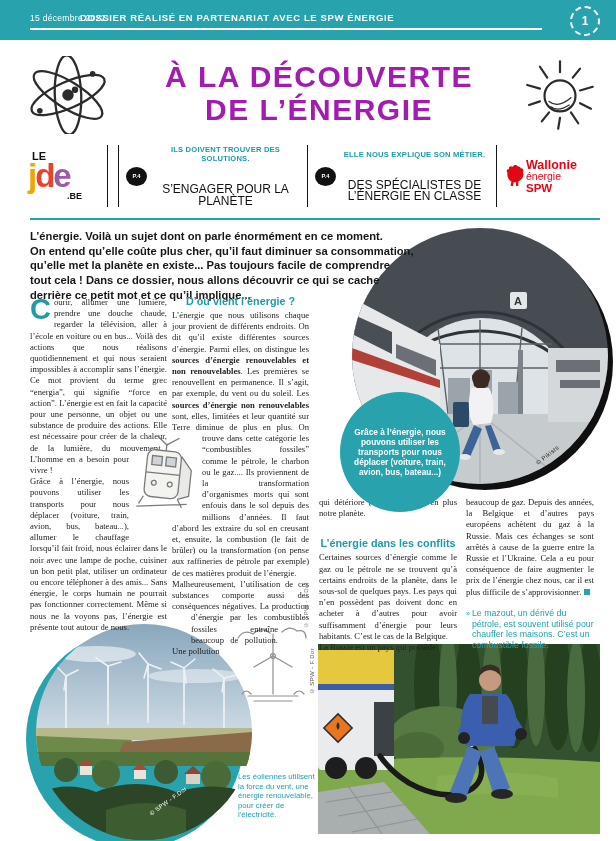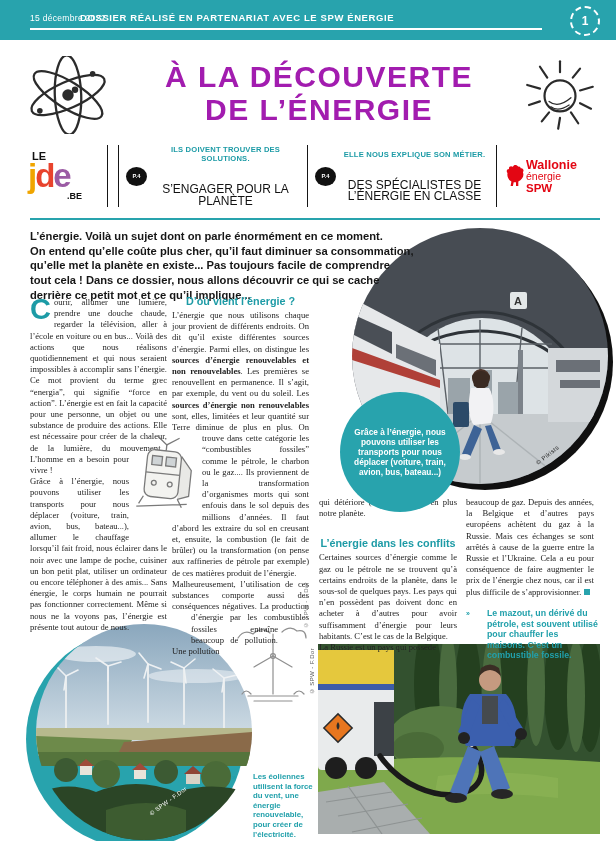--- a/index.html
+++ b/index.html
@@ -70,21 +70,21 @@
           line-height:12px;text-align:center;margin:0 0 3px}
   .h-teal2{margin-top:18px}
   .bold-seg{font-weight:bold}
   .sp-r{float:right;width:34px;height:80px;margin:0 0 2px 4px}
   .sp-l{float:left;width:26px;height:86px;margin:0 4px 2px 0}
   .sp-l2{float:left;width:16px;height:24px;margin:0 3px 0 0}
   .sp-r2{float:right;width:28px;height:26px;margin:0 0 0 3px}
   .endmark{display:inline-block;width:6px;height:6px;background:#28a3ad;margin-left:3px}
 
   
-  .cap{position:absolute;font-weight:bold;color:#21a0ab;display:flex;gap:17px;z-index:6}
+  .cap{position:absolute;font-weight:normal;color:#21a0ab;display:flex;gap:2px;z-index:6}
   .cap-mk{font-size:7px;margin-top:1px;flex:0 0 auto}
   .cap-mazout{left:466px;top:608px;width:132px;font-size:8.8px;line-height:10.6px}
   .cap-eol{left:232px;top:772px;width:88px;font-size:7.8px;line-height:9.6px}
 
   
   .ring-teal{position:absolute;left:26px;top:630px;width:218px;height:218px;border-radius:50%;
              background:#28a3ad;z-index:1}
   .photo-turbines{position:absolute;left:36px;top:624px;width:216px;height:216px;border-radius:50%;
                   overflow:hidden;z-index:2}
   .sketch-turbine{position:absolute;left:230px;top:622px;z-index:3}

